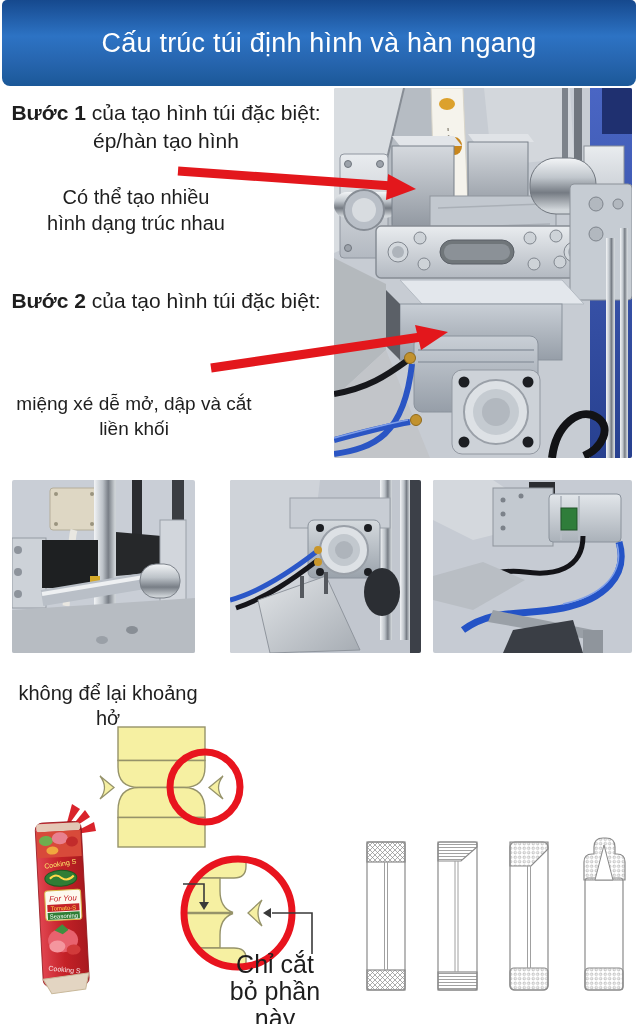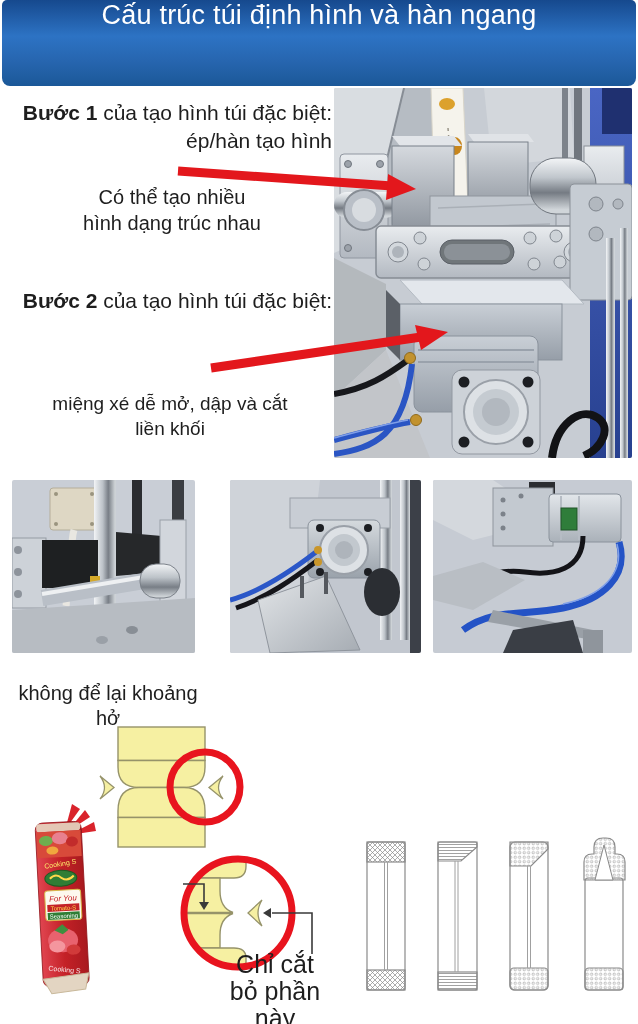--- a/index.html
+++ b/index.html
@@ -1,26 +1,26 @@
 <!DOCTYPE html>
 <html><head>
 <meta charset="utf-8">
 <style>
   html,body{margin:0;padding:0;background:#fff;}
   .page{position:relative;width:638px;height:1024px;background:#ffffff;overflow:hidden;
         font-family:"Liberation Sans",sans-serif;color:#1e1e1e;}
   .banner{position:absolute;left:2px;top:0;width:634px;height:86px;
           background:linear-gradient(180deg,#16498e 0%,#2d73c4 42%,#2766b0 70%,#1b5898 100%);
-          border-radius:5px 5px 8px 8px;display:flex;align-items:flex-start;justify-content:center;}
+          border-radius:5px 5px 8px 8px;display:flex;align-items:center;justify-content:center;}
   .banner h1{margin:0;font-size:27px;font-weight:400;color:#ffffff;letter-spacing:.2px;}
   .txt{position:absolute;margin:0;text-align:center;}
   .line{display:block;}
-  .step{left:0;width:332px;font-size:21px;line-height:28px;text-align:right;}
+  .step{left:0;width:332px;font-size:21px;line-height:28px;}
   .step b{font-weight:700;}
-  .note{font-size:20px;line-height:26px;padding-left:36px;}
+  .note{font-size:20px;line-height:26px;}
   figure{position:absolute;margin:0;padding:0;}
   figure svg{display:block;border-radius:2px;}
   .overlay{position:absolute;left:0;top:0;z-index:6;pointer-events:none;}
   .diag{position:absolute;z-index:3;}
   .caption{left:8px;top:681px;width:200px;font-size:20px;line-height:25px;}
   .callout{left:215px;top:951px;width:120px;font-size:25px;line-height:27px;z-index:4;}
 </style>
 </head>
 <body>
 

